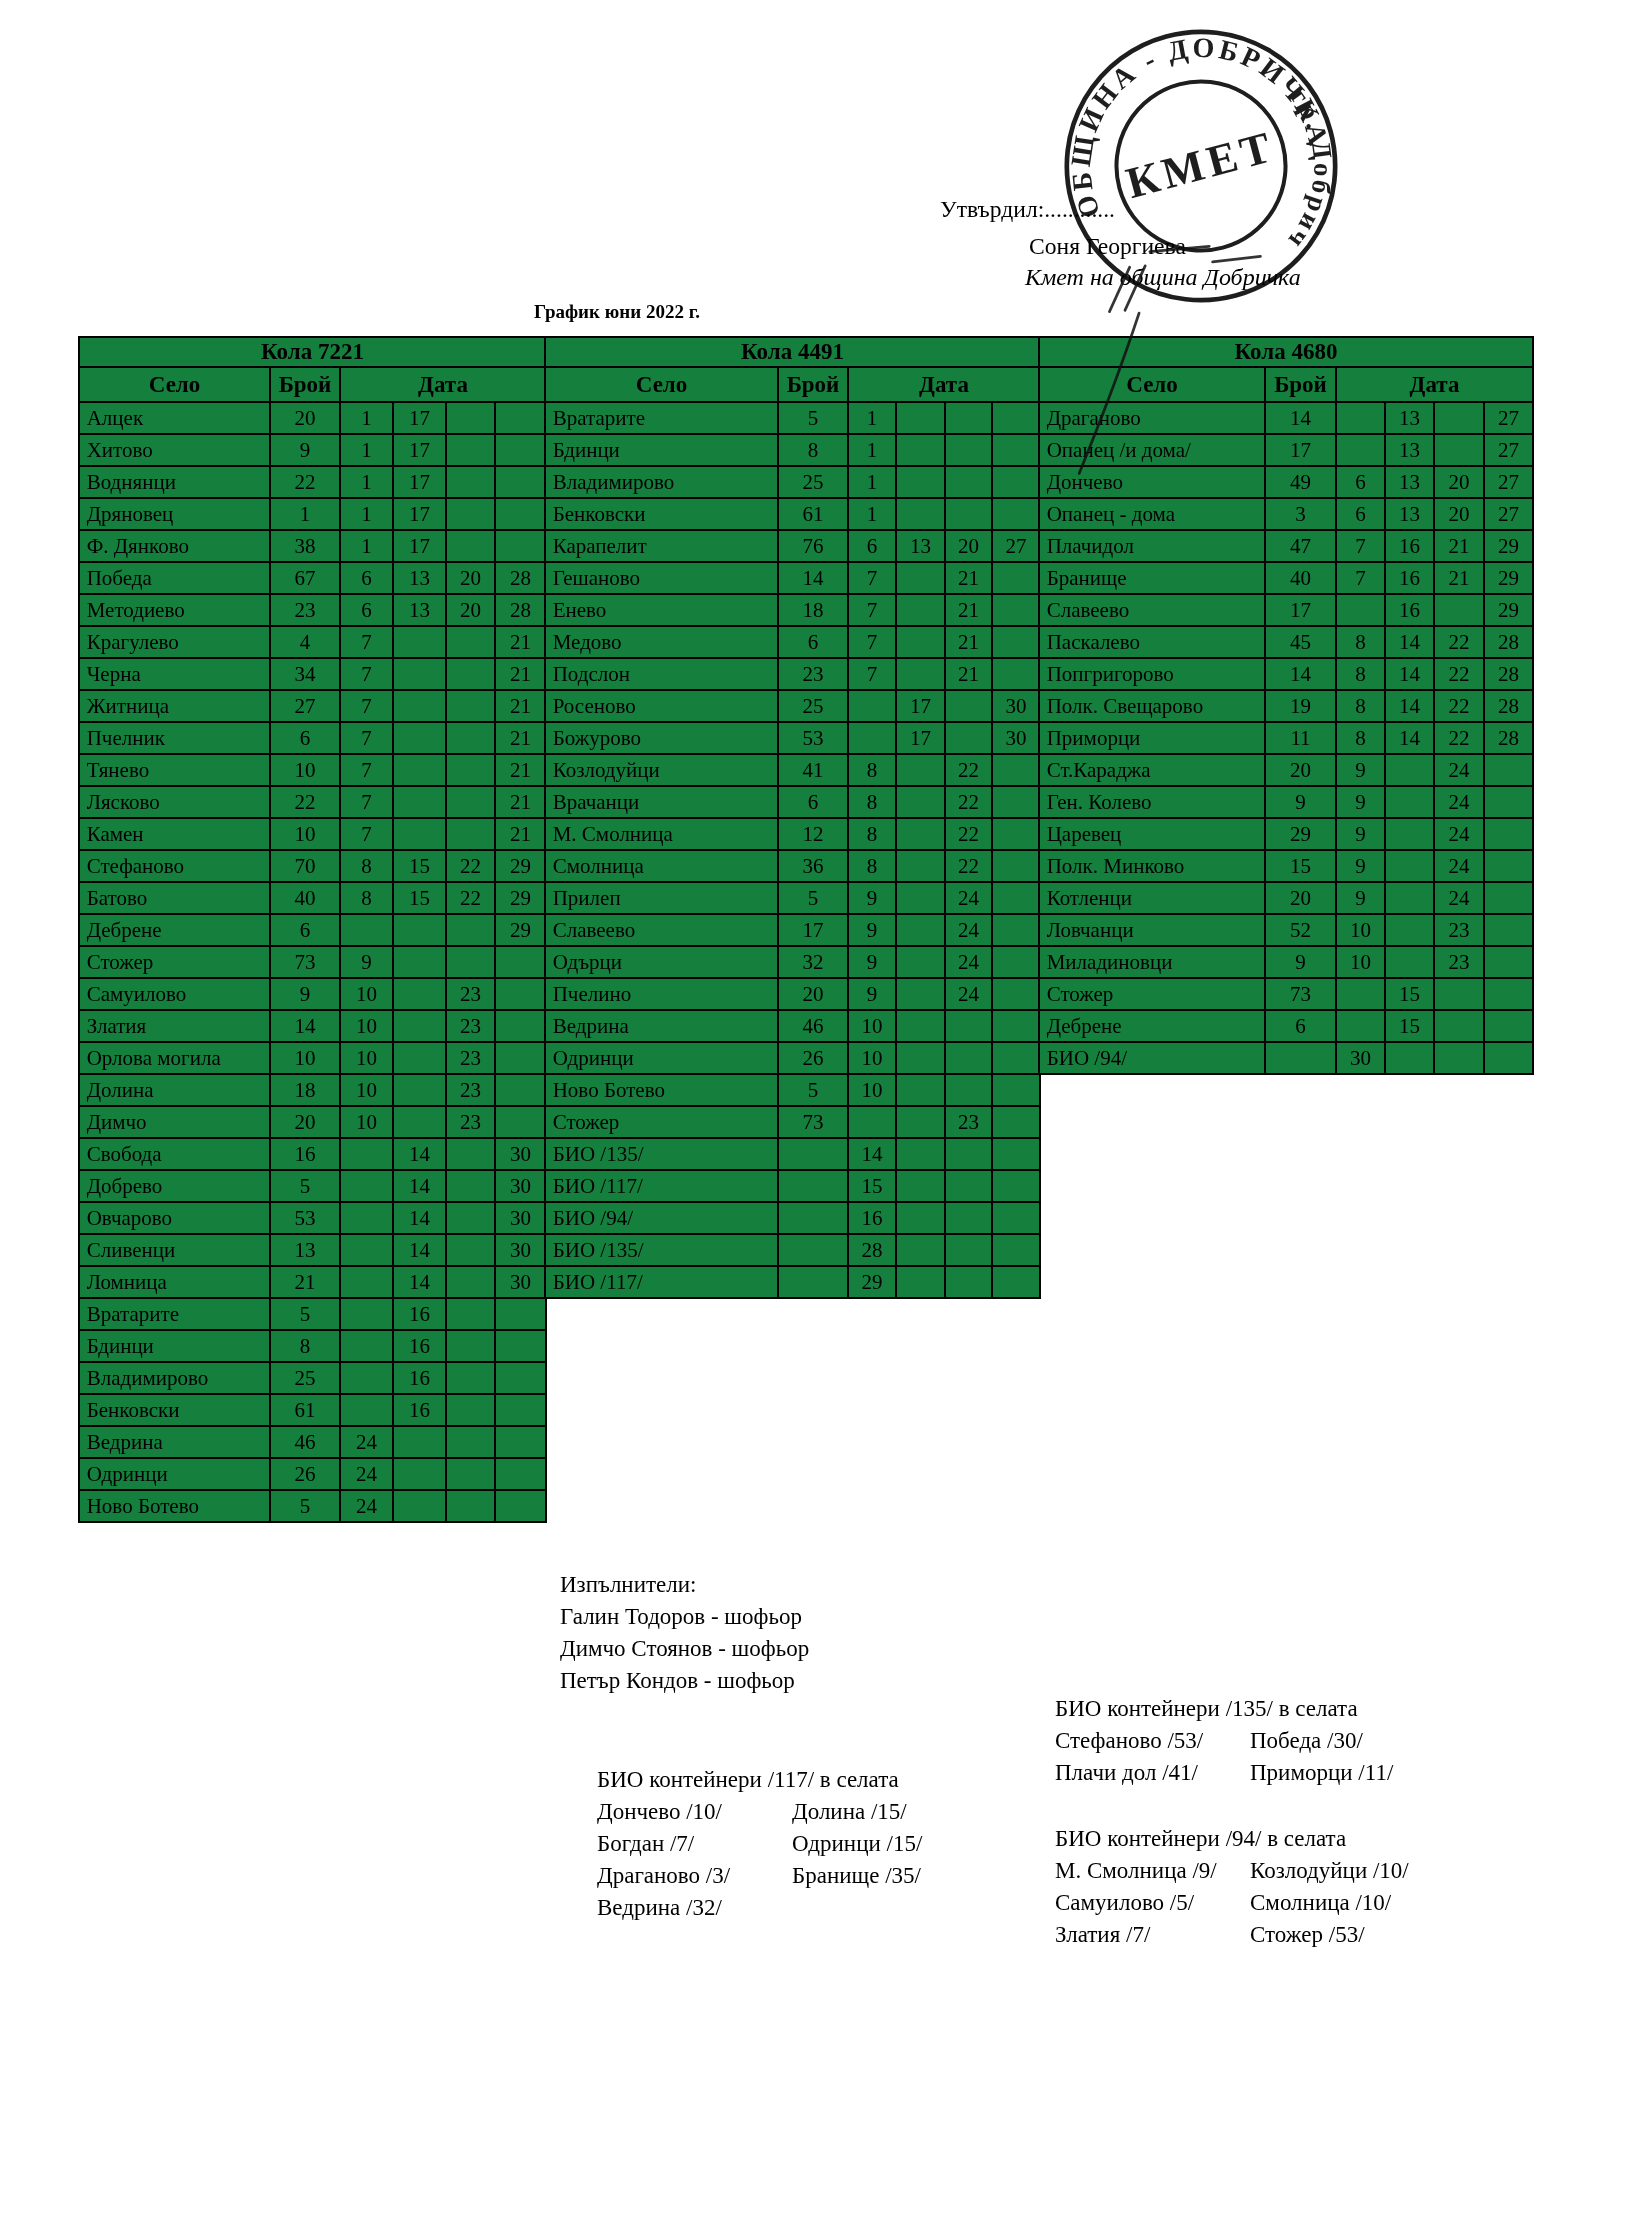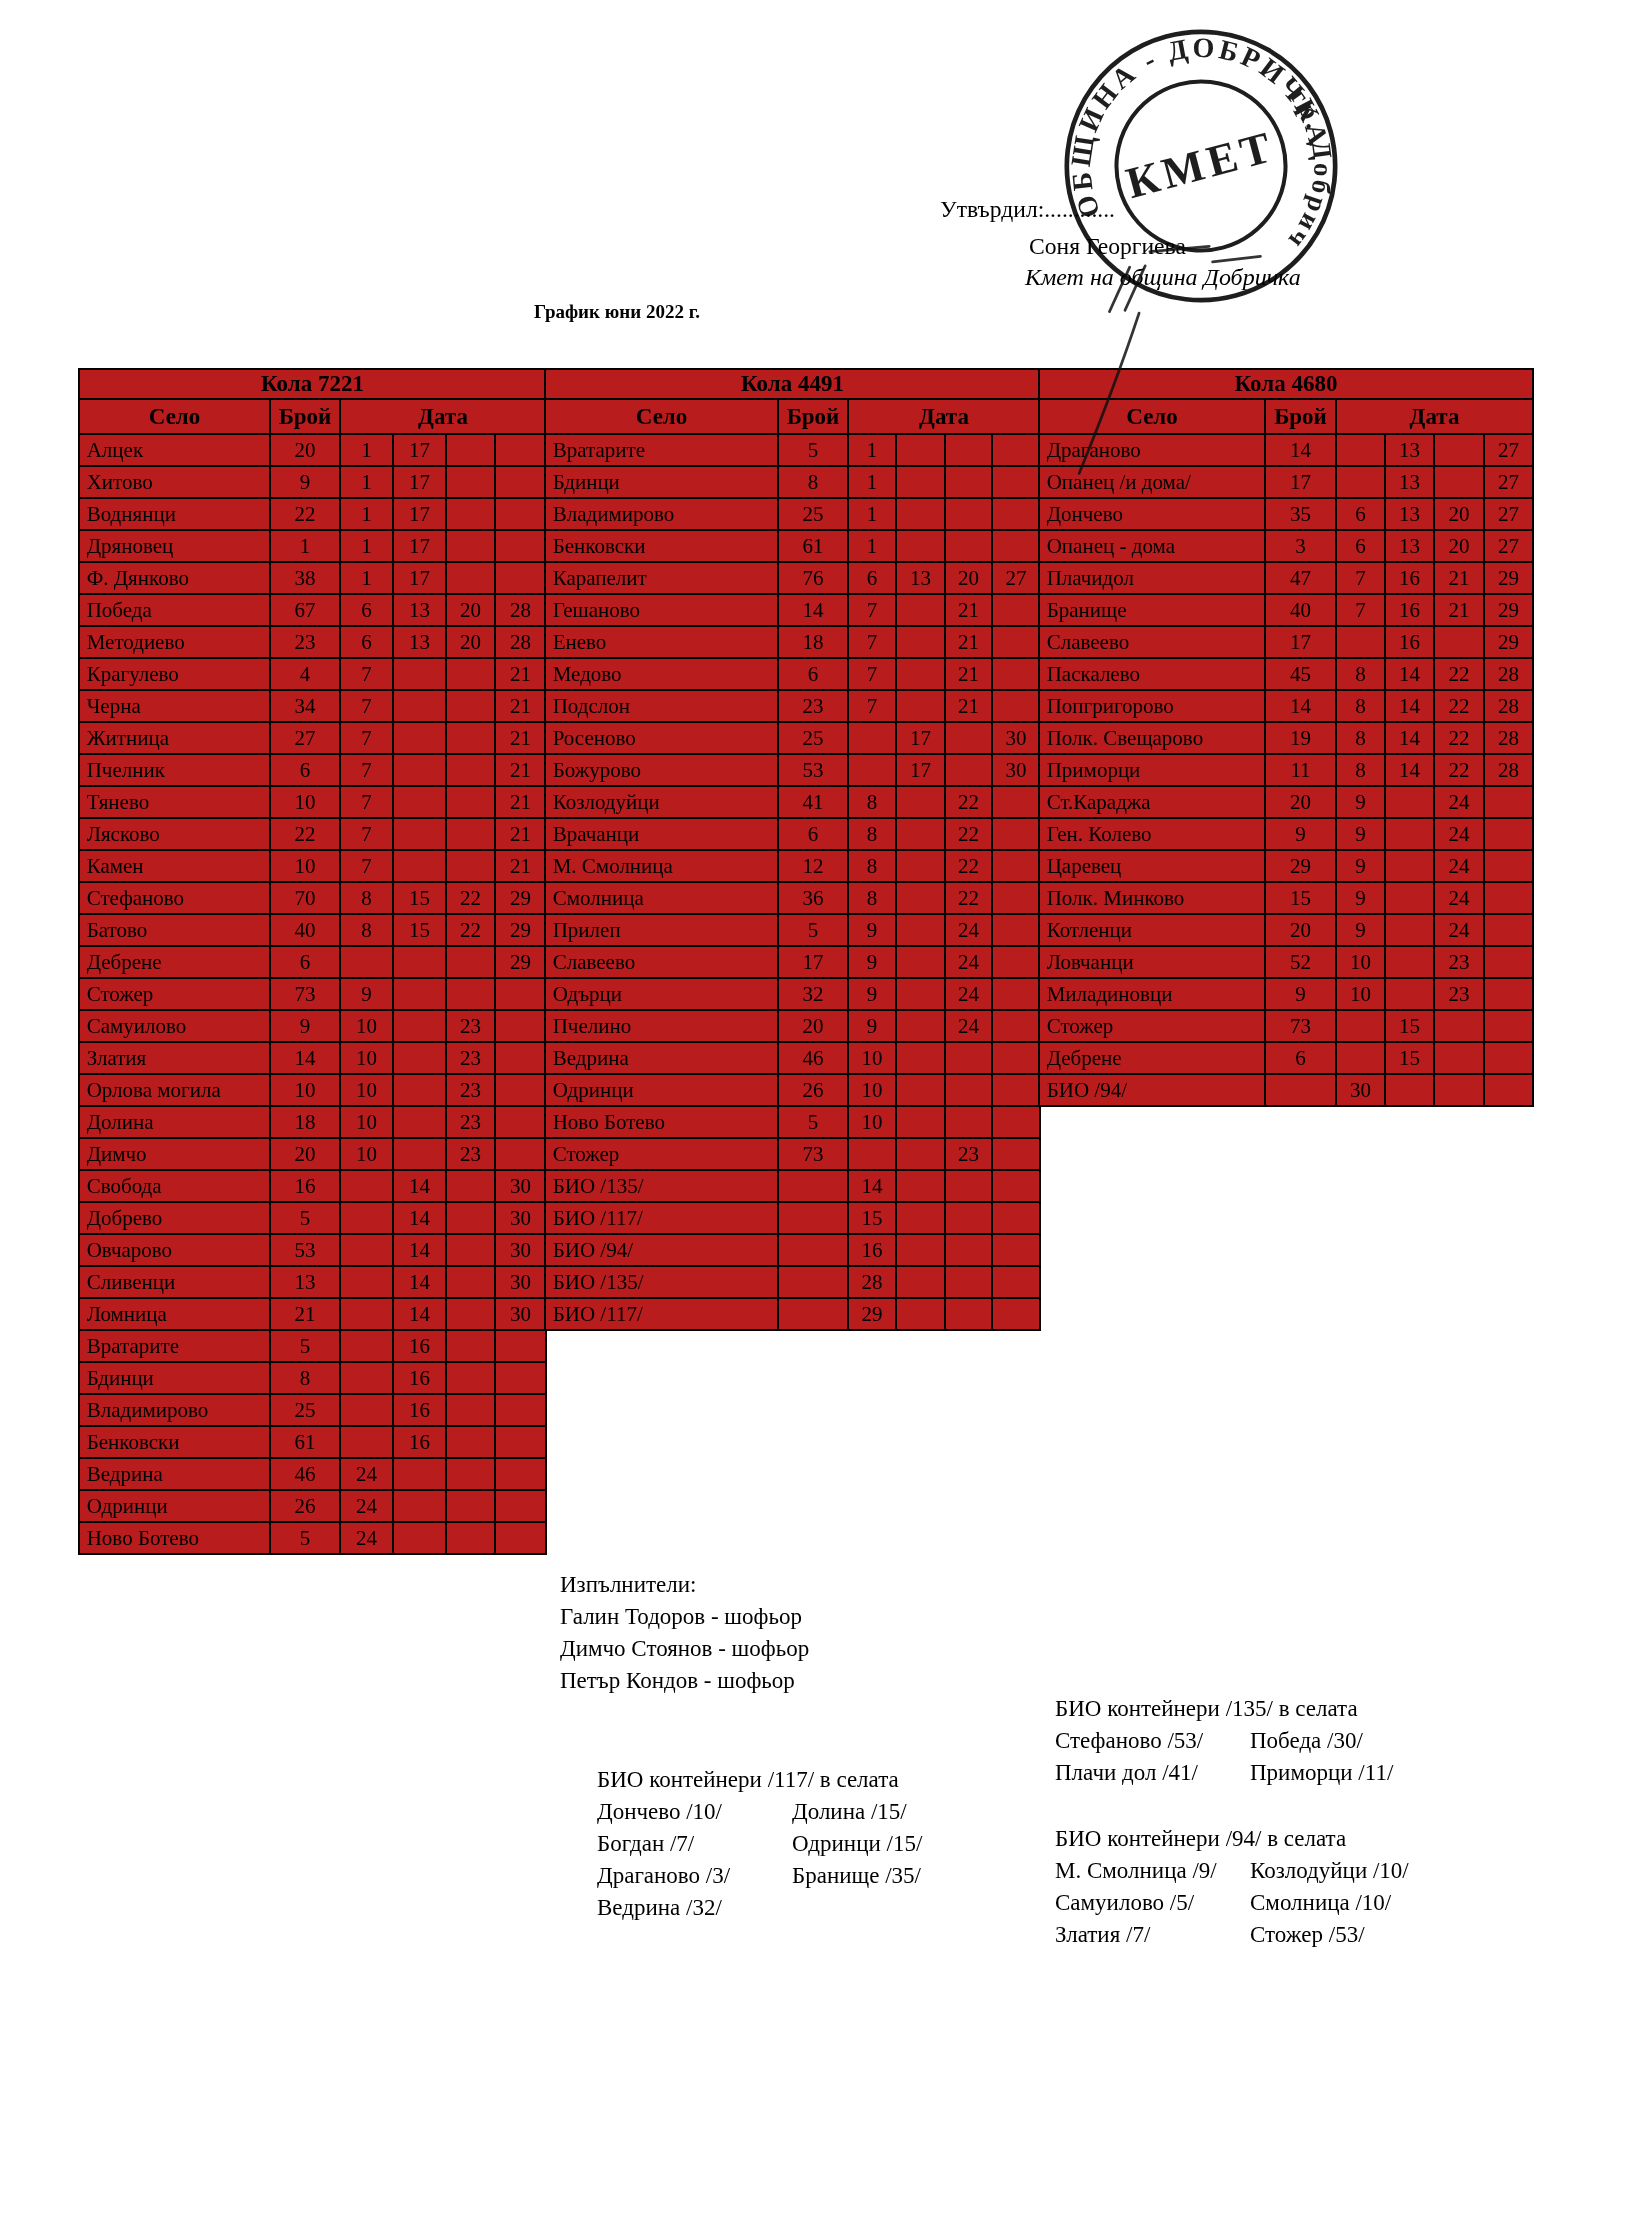--- a/index.html
+++ b/index.html
@@ -20,21 +20,21 @@
   .stamp .ring{fill:none;stroke:#000;stroke-width:7;}
   .stamp .ring.inner{stroke-width:6;}
   .stamp .ringtext{font-family:"Liberation Serif",serif;font-weight:bold;font-size:42px;letter-spacing:5px;fill:#000;}
   .stamp .ringtext.small{font-size:40px;letter-spacing:4px;}
   .stamp .kmet{font-family:"Liberation Serif",serif;font-weight:bold;font-size:66px;letter-spacing:7px;fill:#000;}
 
   
   .doc-title{position:absolute;left:534px;top:301px;font-size:19px;font-weight:bold;}
 
   
-  table.sched{position:absolute;top:368px;border-collapse:collapse;table-layout:fixed;background:#b91c1c;}
+  table.sched{position:absolute;top:336px;border-collapse:collapse;table-layout:fixed;background:#15803d;}
   table.t1{left:78px;width:466px;}
   table.t2{left:544px;width:494px;}
   table.t3{left:1038px;width:493px;}
   table.sched th,table.sched td{
     border:2px solid #000;overflow:hidden;white-space:nowrap;
     font-family:"Liberation Serif",serif;
   }
   table.sched th.car{height:25.6px;font-size:23px;font-weight:bold;text-align:center;}
   table.sched th.colhead{height:31px;font-size:23px;font-weight:bold;text-align:center;}
   table.sched td{height:30px;font-size:21px;padding:0 2.7px;}
@@ -663,21 +663,21 @@
         <tr>
           <td class="selo">Опанец /и дома/</td>
           <td class="broy">17</td>
           <td class="date"></td>
           <td class="date">13</td>
           <td class="date"></td>
           <td class="date">27</td>
         </tr>
         <tr>
           <td class="selo">Дончево</td>
-          <td class="broy">35</td>
+          <td class="broy">49</td>
           <td class="date">6</td>
           <td class="date">13</td>
           <td class="date">20</td>
           <td class="date">27</td>
         </tr>
         <tr>
           <td class="selo">Опанец - дома</td>
           <td class="broy">3</td>
           <td class="date">6</td>
           <td class="date">13</td>

